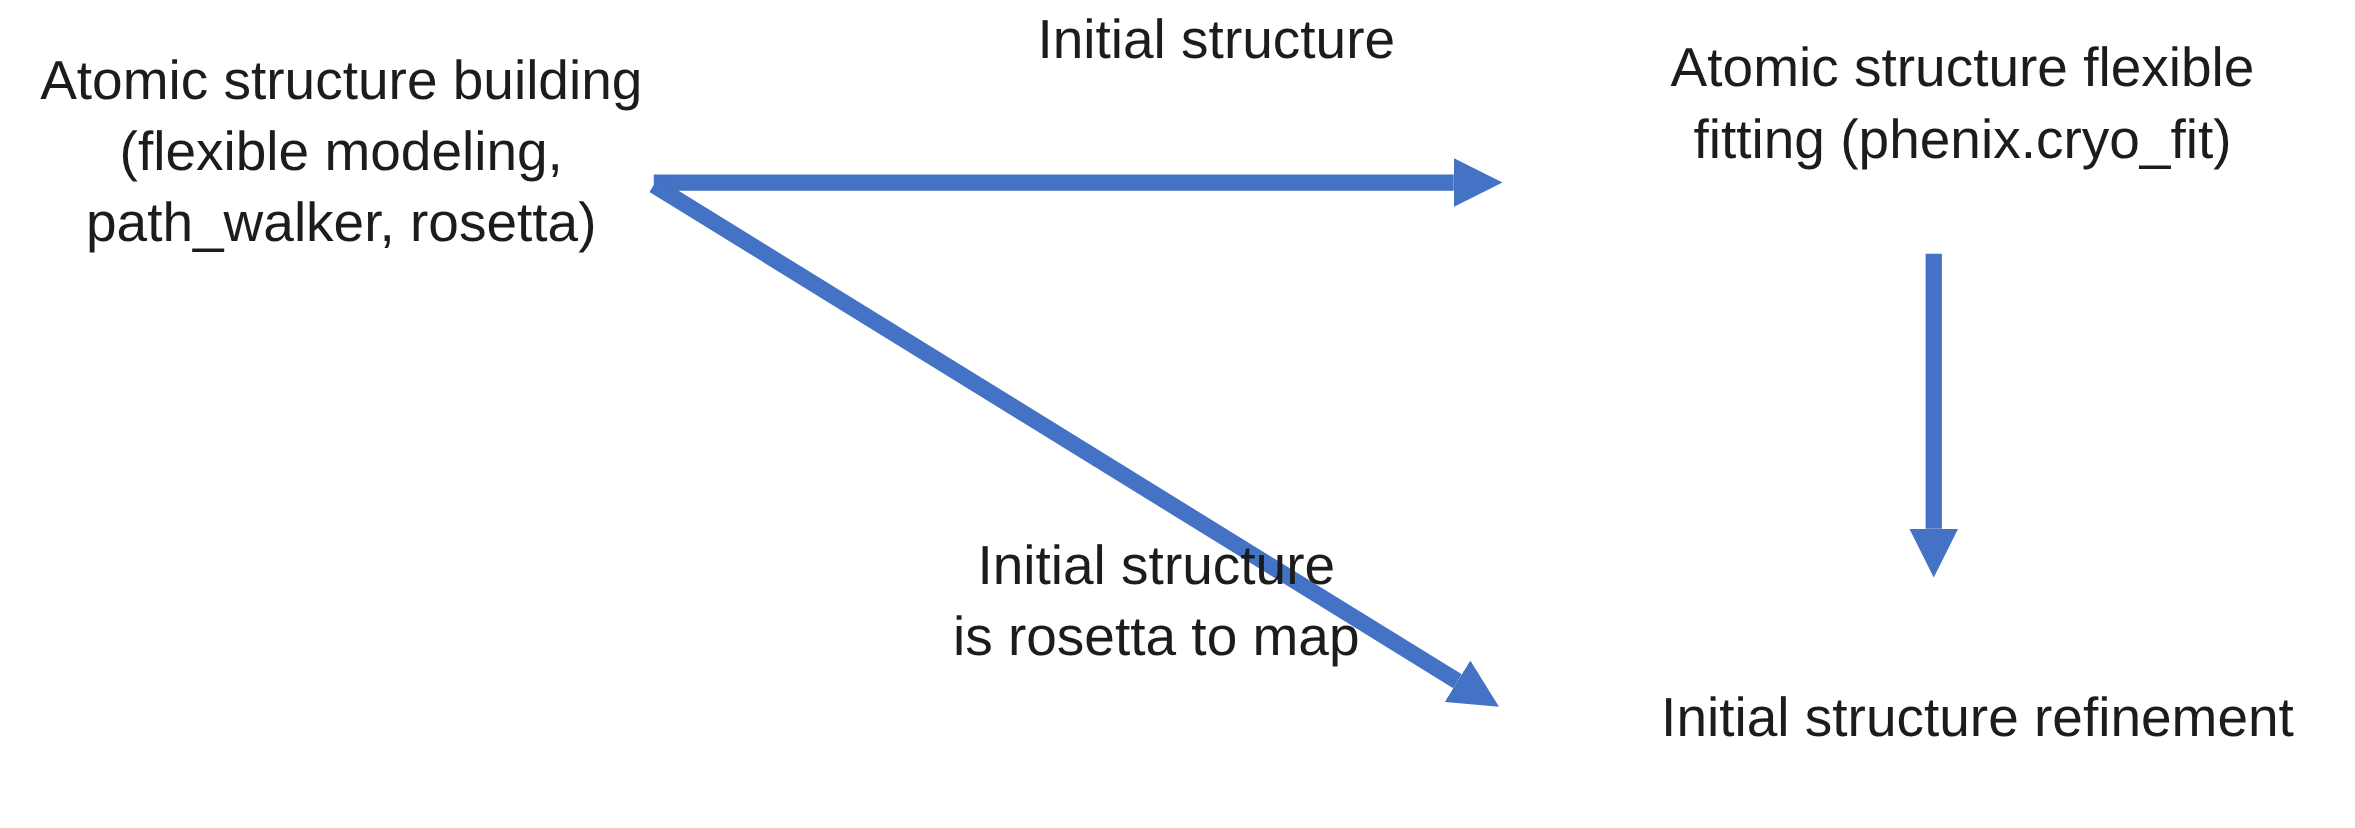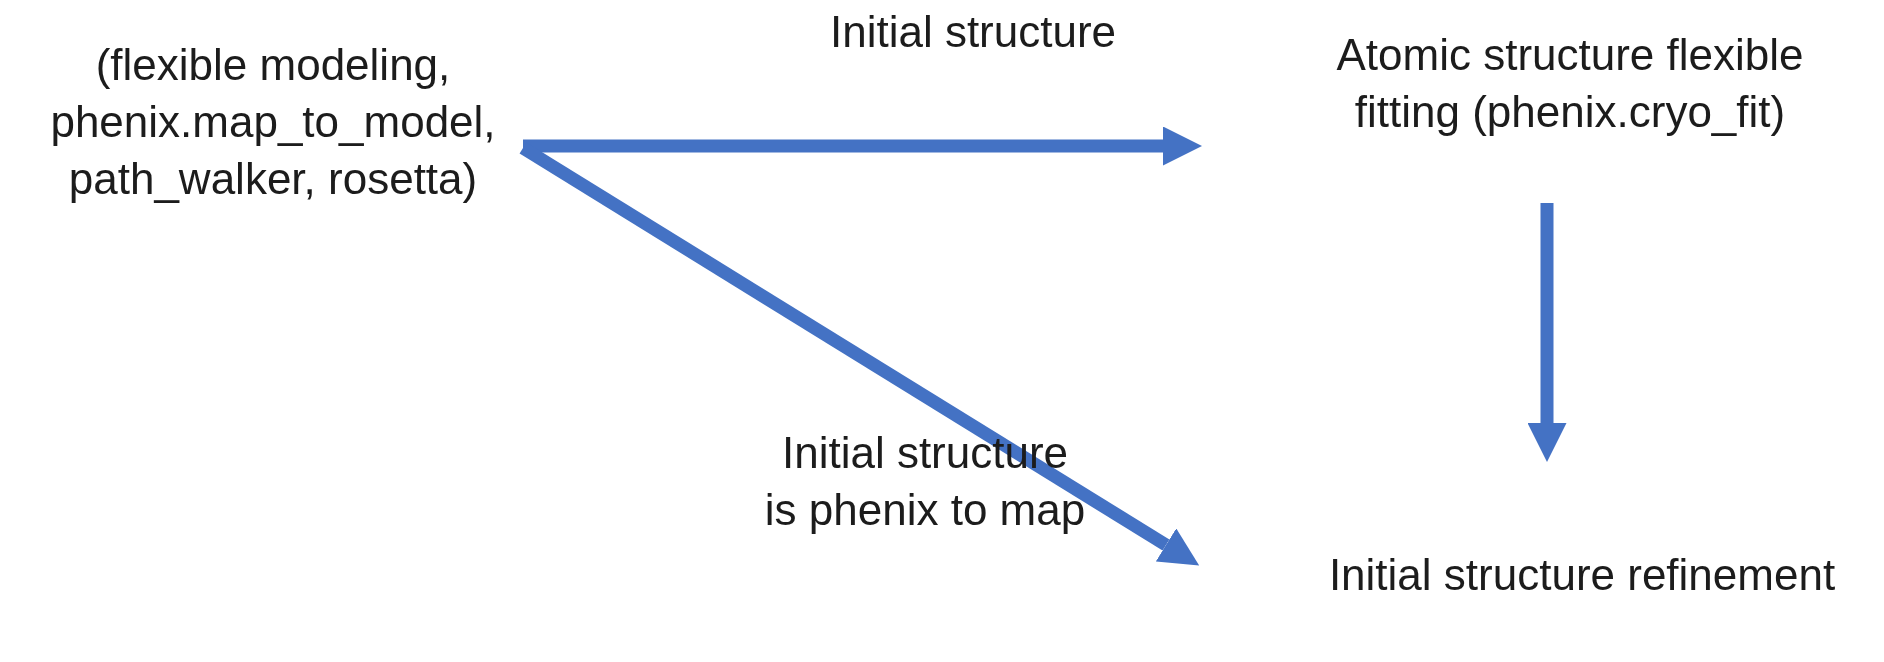--- a/index.html
+++ b/index.html
@@ -49,38 +49,38 @@
       <marker id="ah" viewBox="0 0 3 3" markerWidth="3" markerHeight="3" refX="0" refY="1.5" orient="auto">
         <path d="M0,0 L3,1.5 L0,3 z" fill="#4472C4"></path>
       </marker>
     </defs>
     <line x1="523" y1="146" x2="1163" y2="146" stroke-width="13" marker-end="url(#ah)" stroke="#4472C4"></line>
     <line x1="523" y1="148" x2="1166" y2="545" stroke-width="13" marker-end="url(#ah)" stroke="#4472C4"></line>
     <line x1="1547" y1="203" x2="1547" y2="423" stroke-width="13" marker-end="url(#ah)" stroke="#4472C4"></line>
   </svg>
 
   <div class="node" id="node-building">
+    <div class="line">Atomic structure building</div>
     <div class="line">(flexible modeling,</div>
-    <div class="line it">phenix.map_to_model,</div>
     <div class="line it">path_walker, rosetta)</div>
   </div>
 
   <div class="edge-label" id="label-different">
     <div class="line">Initial structure</div>
   </div>
 
   <div class="node" id="node-fitting">
     <div class="line">Atomic structure flexible</div>
     <div class="line">
       <span>fitting (</span><span class="it">phenix.cryo_fit</span><span>)</span>
     </div>
   </div>
 
   <div class="edge-label" id="label-similar">
     <div class="line">Initial structure</div>
-    <div class="line">is phenix to map</div>
+    <div class="line">is rosetta to map</div>
   </div>
 
   <div class="node" id="node-refinement">
     <div class="line">Initial structure refinement</div>
   </div>
 
 </div>
 
 </body></html>

